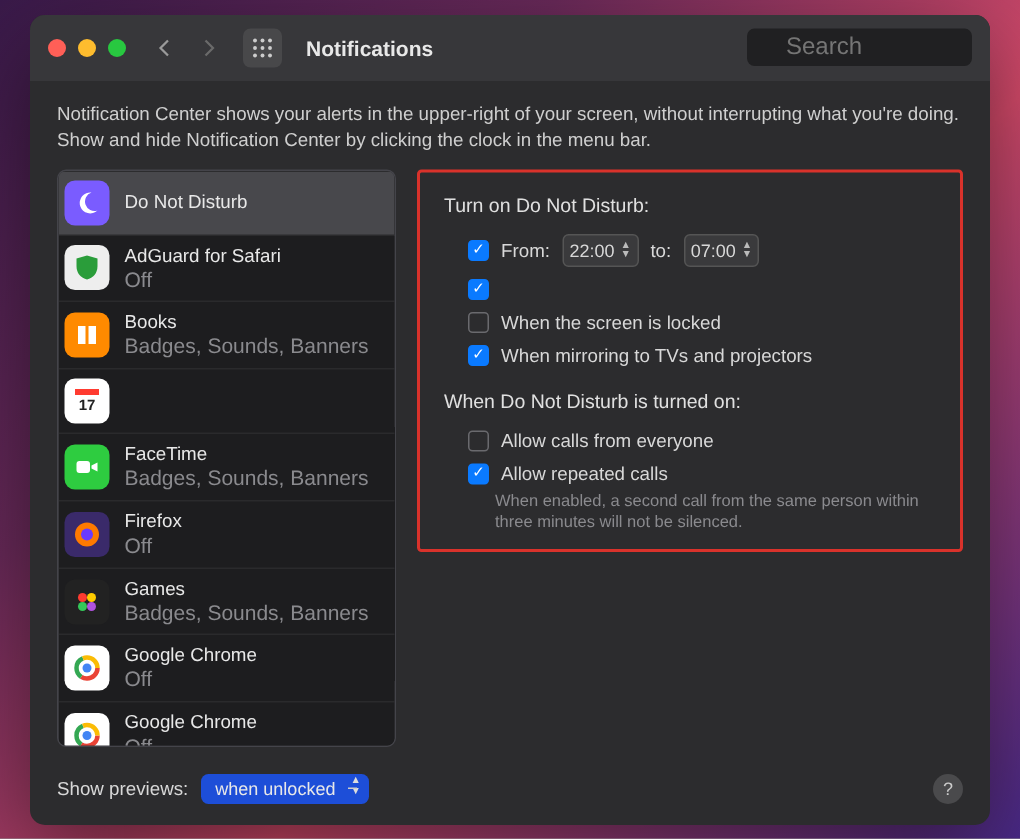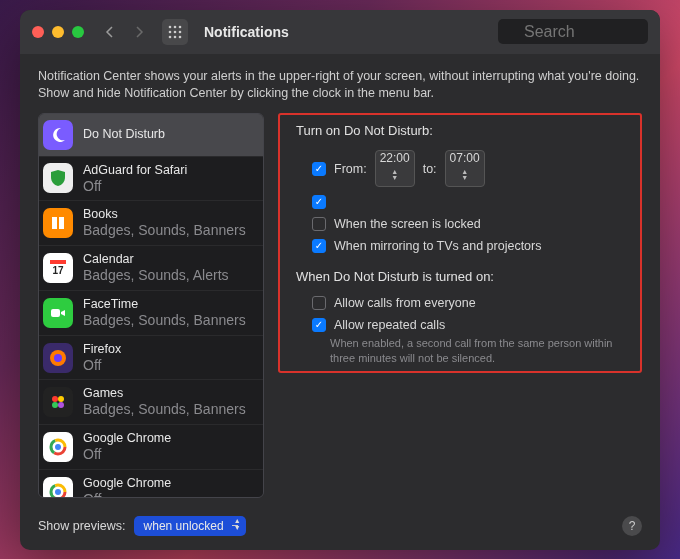--- a/index.html
+++ b/index.html
@@ -52,22 +52,22 @@
   .panel { flex:1; border:2px solid #d9322b; border-radius:3px; padding:14px 16px 10px;
            display:flex; flex-direction:column; gap:8px; align-self:flex-start;
            max-height: 260px; justify-content: center; }
   .section-label { color:#e0e0e0; font-size:13px; margin-bottom:4px; }
   .row { display:flex; align-items:center; gap:8px; padding-left:16px; font-size:12.5px; }
   .row.sub { padding-left:34px; color:#8a8a8e; font-size:11px; line-height:1.35; margin-top:-4px;}
   .chk { width:14px; height:14px; border-radius:3px; border:1px solid #6a6a6e;
          display:inline-flex; align-items:center; justify-content:center; flex-shrink:0; }
   .chk.on { background:#0a7aff; border-color:#0a7aff; }
   .chk.on::after { content:"✓"; color:#fff; font-size:10px; line-height:1; }
-  .stepper { background:#3a3a3c; border:1px solid #555; border-radius:4px; height:37px;
-             display:flex; align-items:center; padding:0 4px; gap:4px; font-size:12px;flex-direction:column; }
+  .stepper { background:#3a3a3c; border:1px solid #555; border-radius:4px; height:22px;
+             display:flex; align-items:center; padding:0 4px; gap:4px; font-size:12px; }
   .stepbtns { display:flex; flex-direction:column; gap:0; }
   .stepbtns span { font-size:7px; color:#bbb; line-height:6px; }
 
   .footer { display:flex; align-items:center; gap:8px; padding:10px 18px 14px; }
   .select { background:#1d4ed8; border-radius:5px; padding:3px 22px 3px 10px;
             color:#e8e8e8; font-size:12px; position:relative; }
   .select::after { content:""; position:absolute; right:6px; top:3px; width:10px; height:14px;
     background:
       linear-gradient(#ccc,#ccc) center/6px 1px no-repeat; }
   .sel-arrows{ position:absolute; right:5px; top:1px; display:flex; flex-direction:column; font-size:7px; color:#ddd;}
@@ -161,24 +161,20 @@
             <span class="app-name">Books</span>
             <span class="app-sub">Badges, Sounds, Banners</span>
           </div>
         </div>
         <div class="app-row">
           <div class="app-icon ic-cal">
             <svg width="20" height="20" viewBox="0 0 20 20">
               <rect x="2" y="2" width="16" height="4" fill="#ff3b30"></rect>
               <text x="10" y="16" font-size="10" text-anchor="middle" fill="#222" font-family="Arial" font-weight="bold">17</text>
             </svg>
-          </div>
-          <div class="app-text">
-            <span class="app-name">Calendar</span>
-            <span class="app-sub">Badges, Sounds, Alerts</span>
           </div>
         </div>
         <div class="app-row">
           <div class="app-icon ic-ft">
             <svg width="18" height="18" viewBox="0 0 18 18">
               <rect x="2" y="5" width="9" height="8" rx="2" fill="#fff"></rect>
               <path d="M12 8l4-2v6l-4-2z" fill="#fff"></path>
             </svg>
           </div>
           <div class="app-text">

